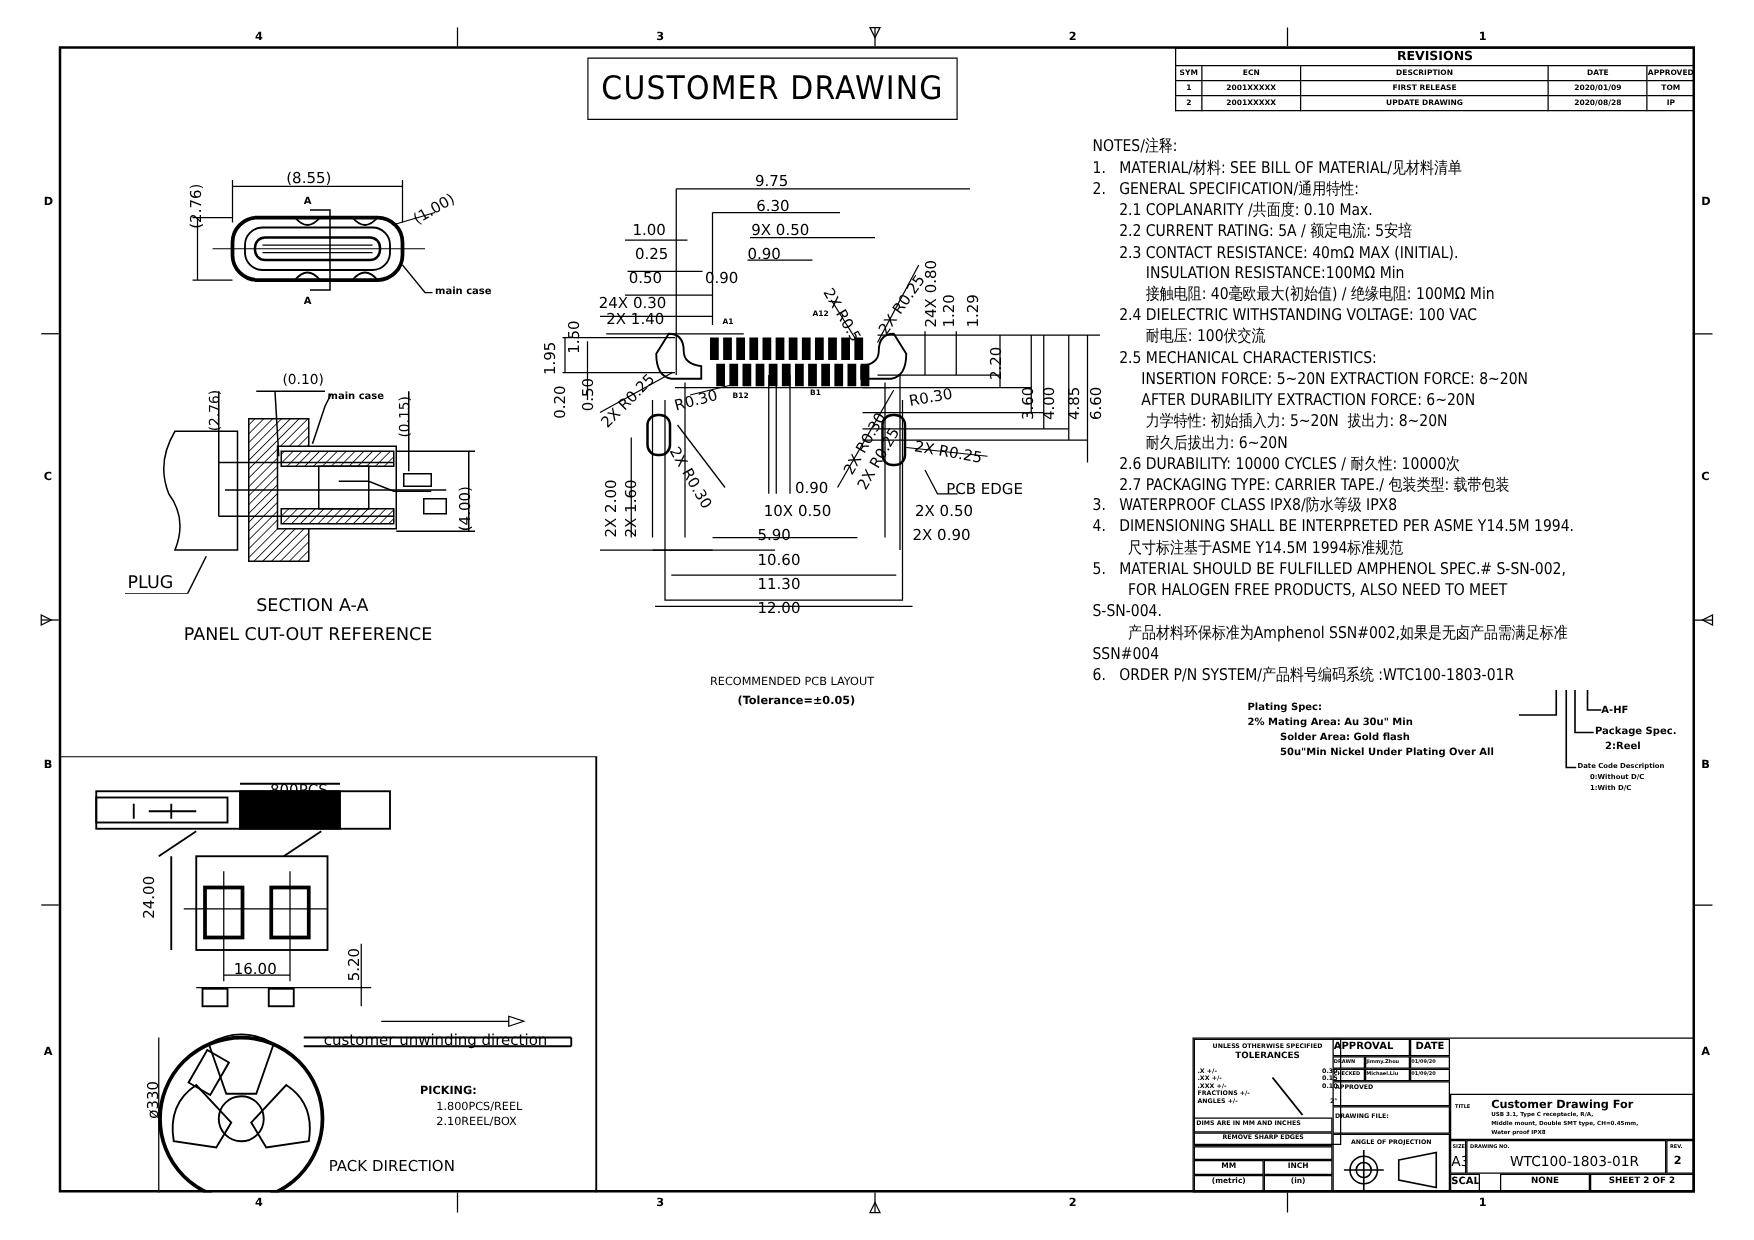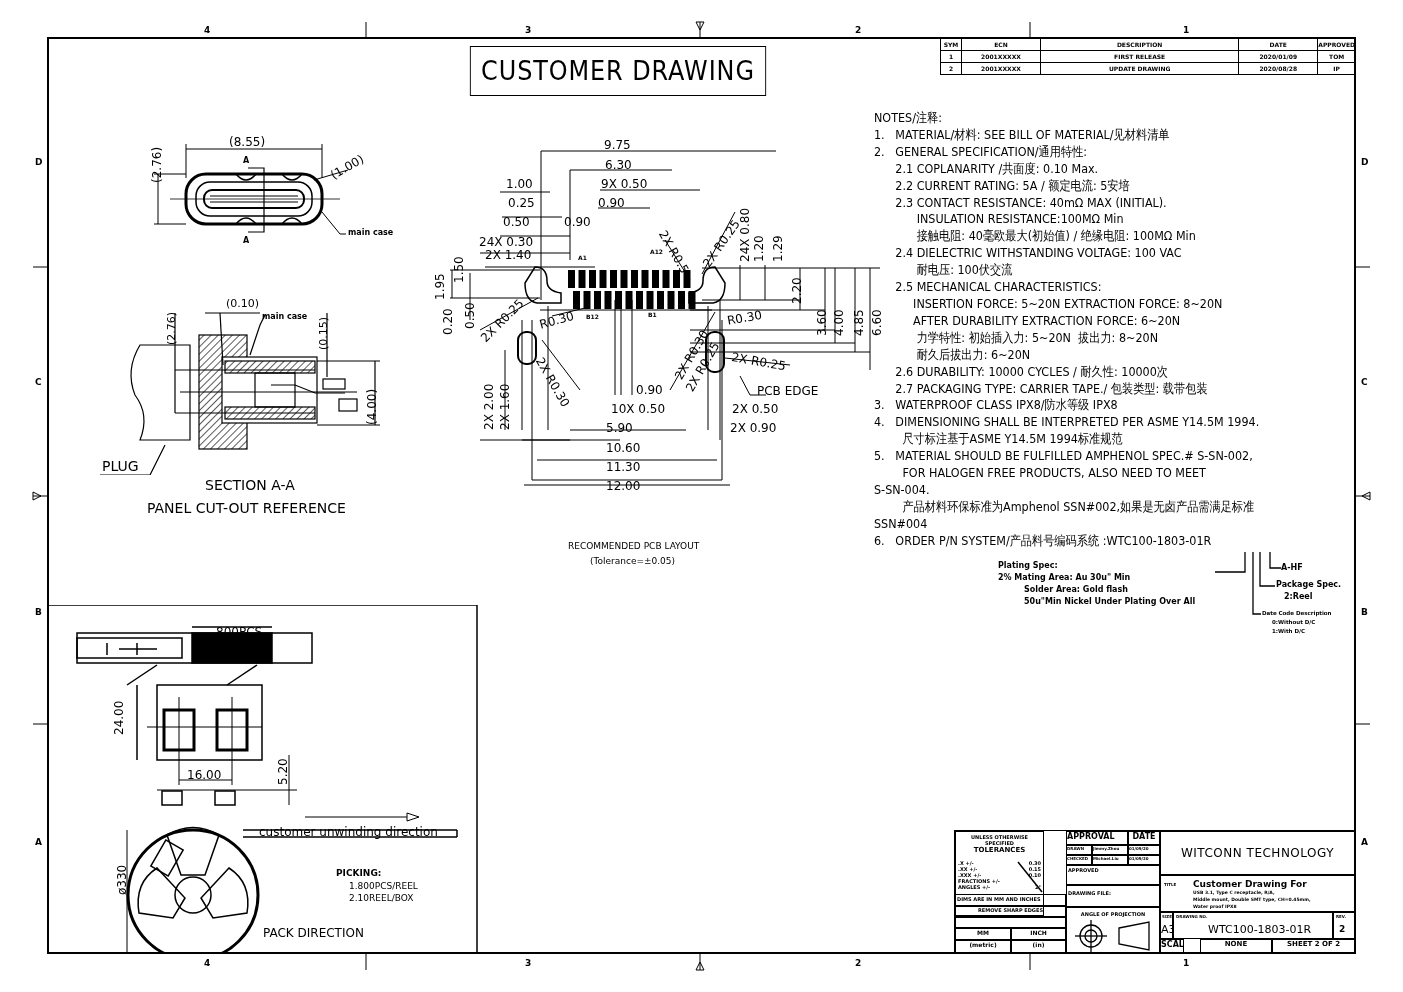--- a/index.html
+++ b/index.html
@@ -57,20 +57,23 @@
   <polygon points="696,970 704,970 700,962" fill="none" stroke="#000"></polygon>
   <polygon points="33,492 33,500 41,496" fill="none" stroke="#000"></polygon>
   <polygon points="1370,492 1370,500 1362,496" fill="none" stroke="#000"></polygon>
 </svg>
 <div class="frame"></div>
 
 <div class="title-box">CUSTOMER DRAWING</div>
 
 <table class="rev">
   <tbody>
+      <tr>
+        <th class="head" colspan="5">REVISIONS</th>
+      </tr>
   <tr>
     <td style="width:20px">SYM</td>
     <td style="width:78px">ECN</td>
     <td>DESCRIPTION</td>
     <td style="width:78px">DATE</td>
     <td style="width:36px">APPROVED</td>
   </tr>
   <tr>
     <td>1</td>
     <td>2001XXXXX</td>
@@ -346,21 +349,21 @@
     <div class="lbl" style="left: 672px; top: 375px; font-size: 12px; transform: rotate(-60deg); transform-origin: 0px 0px;">2X R0.30</div>
     <div class="lbl" style="left: 683px; top: 387px; font-size: 12px; transform: rotate(-60deg); transform-origin: 0px 0px;">2X R0.25</div>
     <div class="lbl" style="left: 733px; top: 350px; font-size: 12px; transform: rotate(10deg); transform-origin: 0px 0px;">2X R0.25</div>
     <div class="lbl" style="left: 578px; top: 254px; font-size: 6px; font-weight: bold;">A1</div>
     <div class="lbl" style="left: 650px; top: 248px; font-size: 6px; font-weight: bold;">A12</div>
     <div class="lbl" style="left: 586px; top: 313px; font-size: 6px; font-weight: bold;">B12</div>
     <div class="lbl" style="left: 648px; top: 311px; font-size: 6px; font-weight: bold;">B1</div>
     <div class="lbl" style="left: 757px; top: 384px; font-size: 12px;">PCB EDGE</div>
   </div>
 <div class="lbl" style="left:568px;top:541px;font-size:9px;font-weight:normal">RECOMMENDED PCB LAYOUT</div>
-<div class="lbl" style="left:590px;top:556px;font-size:9px;font-weight:normal">(Tolerance=±0.05)</div>
+<div class="lbl" style="left:590px;top:556px;font-size:9px;font-weight:bold">(Tolerance=±0.05)</div>
 
 <svg class="abs" style="left:47px;top:605px" width="432" height="349">
   <g stroke="#000" fill="none" stroke-width="1.5">
     <polyline points="0,0 430,0 430,349"></polyline>
     <rect x="30" y="28" width="235" height="30"></rect>
     <rect x="30" y="33" width="105" height="20"></rect>
     <rect x="145" y="28" width="80" height="30" fill="#000"></rect>
     <line x1="60" y1="38" x2="60" y2="50"></line>
       <line x1="90" y1="38" x2="90" y2="50"></line>
     <line x1="72" y1="44" x2="110" y2="44"></line>
@@ -399,21 +402,21 @@
 <div class="lbl" style="left:187px;top:768px;font-size:12px">16.00</div>
 <div class="lbl" style="left:276px;top:785px;font-size:12px;transform:rotate(-90deg);transform-origin:0 0">5.20</div>
 <div class="lbl" style="left:115px;top:895px;font-size:12px;transform:rotate(-90deg);transform-origin:0 0">ø330</div>
 <div class="lbl" style="left:259px;top:825px;font-size:12px">customer unwinding direction</div>
 <div class="lbl" style="left:336px;top:868px;font-size:9px;font-weight:bold">PICKING:</div>
 <div class="lbl" style="left:349px;top:881px;font-size:9px;font-weight:normal">1.800PCS/REEL</div>
 <div class="lbl" style="left:349px;top:893px;font-size:9px;font-weight:normal">2.10REEL/BOX</div>
 <div class="lbl" style="left:263px;top:926px;font-size:12px">PACK DIRECTION</div>
 
 <div class="tb">
-  <div class="cell" style="left:0;top:0;width:89px;height:85px;padding:2px">
+  <div class="cell" style="left:0;top:0;width:118px;height:85px;padding:2px">
     <div style="text-align:center;font-size:5px">UNLESS OTHERWISE SPECIFIED</div>
     <div style="text-align:center;font-size:7px">TOLERANCES</div>
     <div id="tol-rows" style="margin-top:6px">
         <div style="display: flex; justify-content: space-between; font-size: 5px; line-height: 6px;">
           <span>.X +/-</span>
           <span>0.30</span>
         </div>
         <div style="display: flex; justify-content: space-between; font-size: 5px; line-height: 6px;">
           <span>.XX +/-</span>
           <span>0.15</span>
@@ -459,21 +462,20 @@
       <g stroke="#000" fill="none" stroke-width="1.3">
         <circle cx="16" cy="16" r="11"></circle>
           <circle cx="16" cy="16" r="6"></circle>
         <line x1="0" y1="16" x2="32" y2="16"></line>
           <line x1="16" y1="0" x2="16" y2="32"></line>
         <polygon points="44,8 74,2 74,30 44,24"></polygon>
       </g>
     </svg>
   </div>
 
-  <div class="cell" style="left:205px;top:0;width:195px;height:44px;font-family:'DejaVu Sans',sans-serif;font-weight:normal;font-size:12px;display:flex;align-items:center;justify-content:center;letter-spacing:0.5px">WITCONN TECHNOLOGY</div>
   <div class="cell" style="left:205px;top:44px;width:195px;height:37px">
     <span class="abs" style="left:3px;top:6px;font-size:4px">TITLE</span>
     <span class="abs" style="left:32px;top:3px;font-size:9px">Customer Drawing For</span>
     <span class="abs" style="left:32px;top:14px;font-size:4.5px">USB 3.1, Type C receptacle, R/A,</span>
     <span class="abs" style="left:32px;top:21px;font-size:4.5px">Middle mount, Double SMT type, CH=0.45mm,</span>
     <span class="abs" style="left:32px;top:28px;font-size:4.5px">Water proof IPX8</span>
   </div>
   <div class="cell" style="left:205px;top:81px;width:13px;height:27px">
     <span class="abs" style="left:1px;top:1px;font-size:4px">SIZE</span>
     <span class="abs" style="left:0px;top:10px;font-size:11px;font-weight:normal">A3</span>

